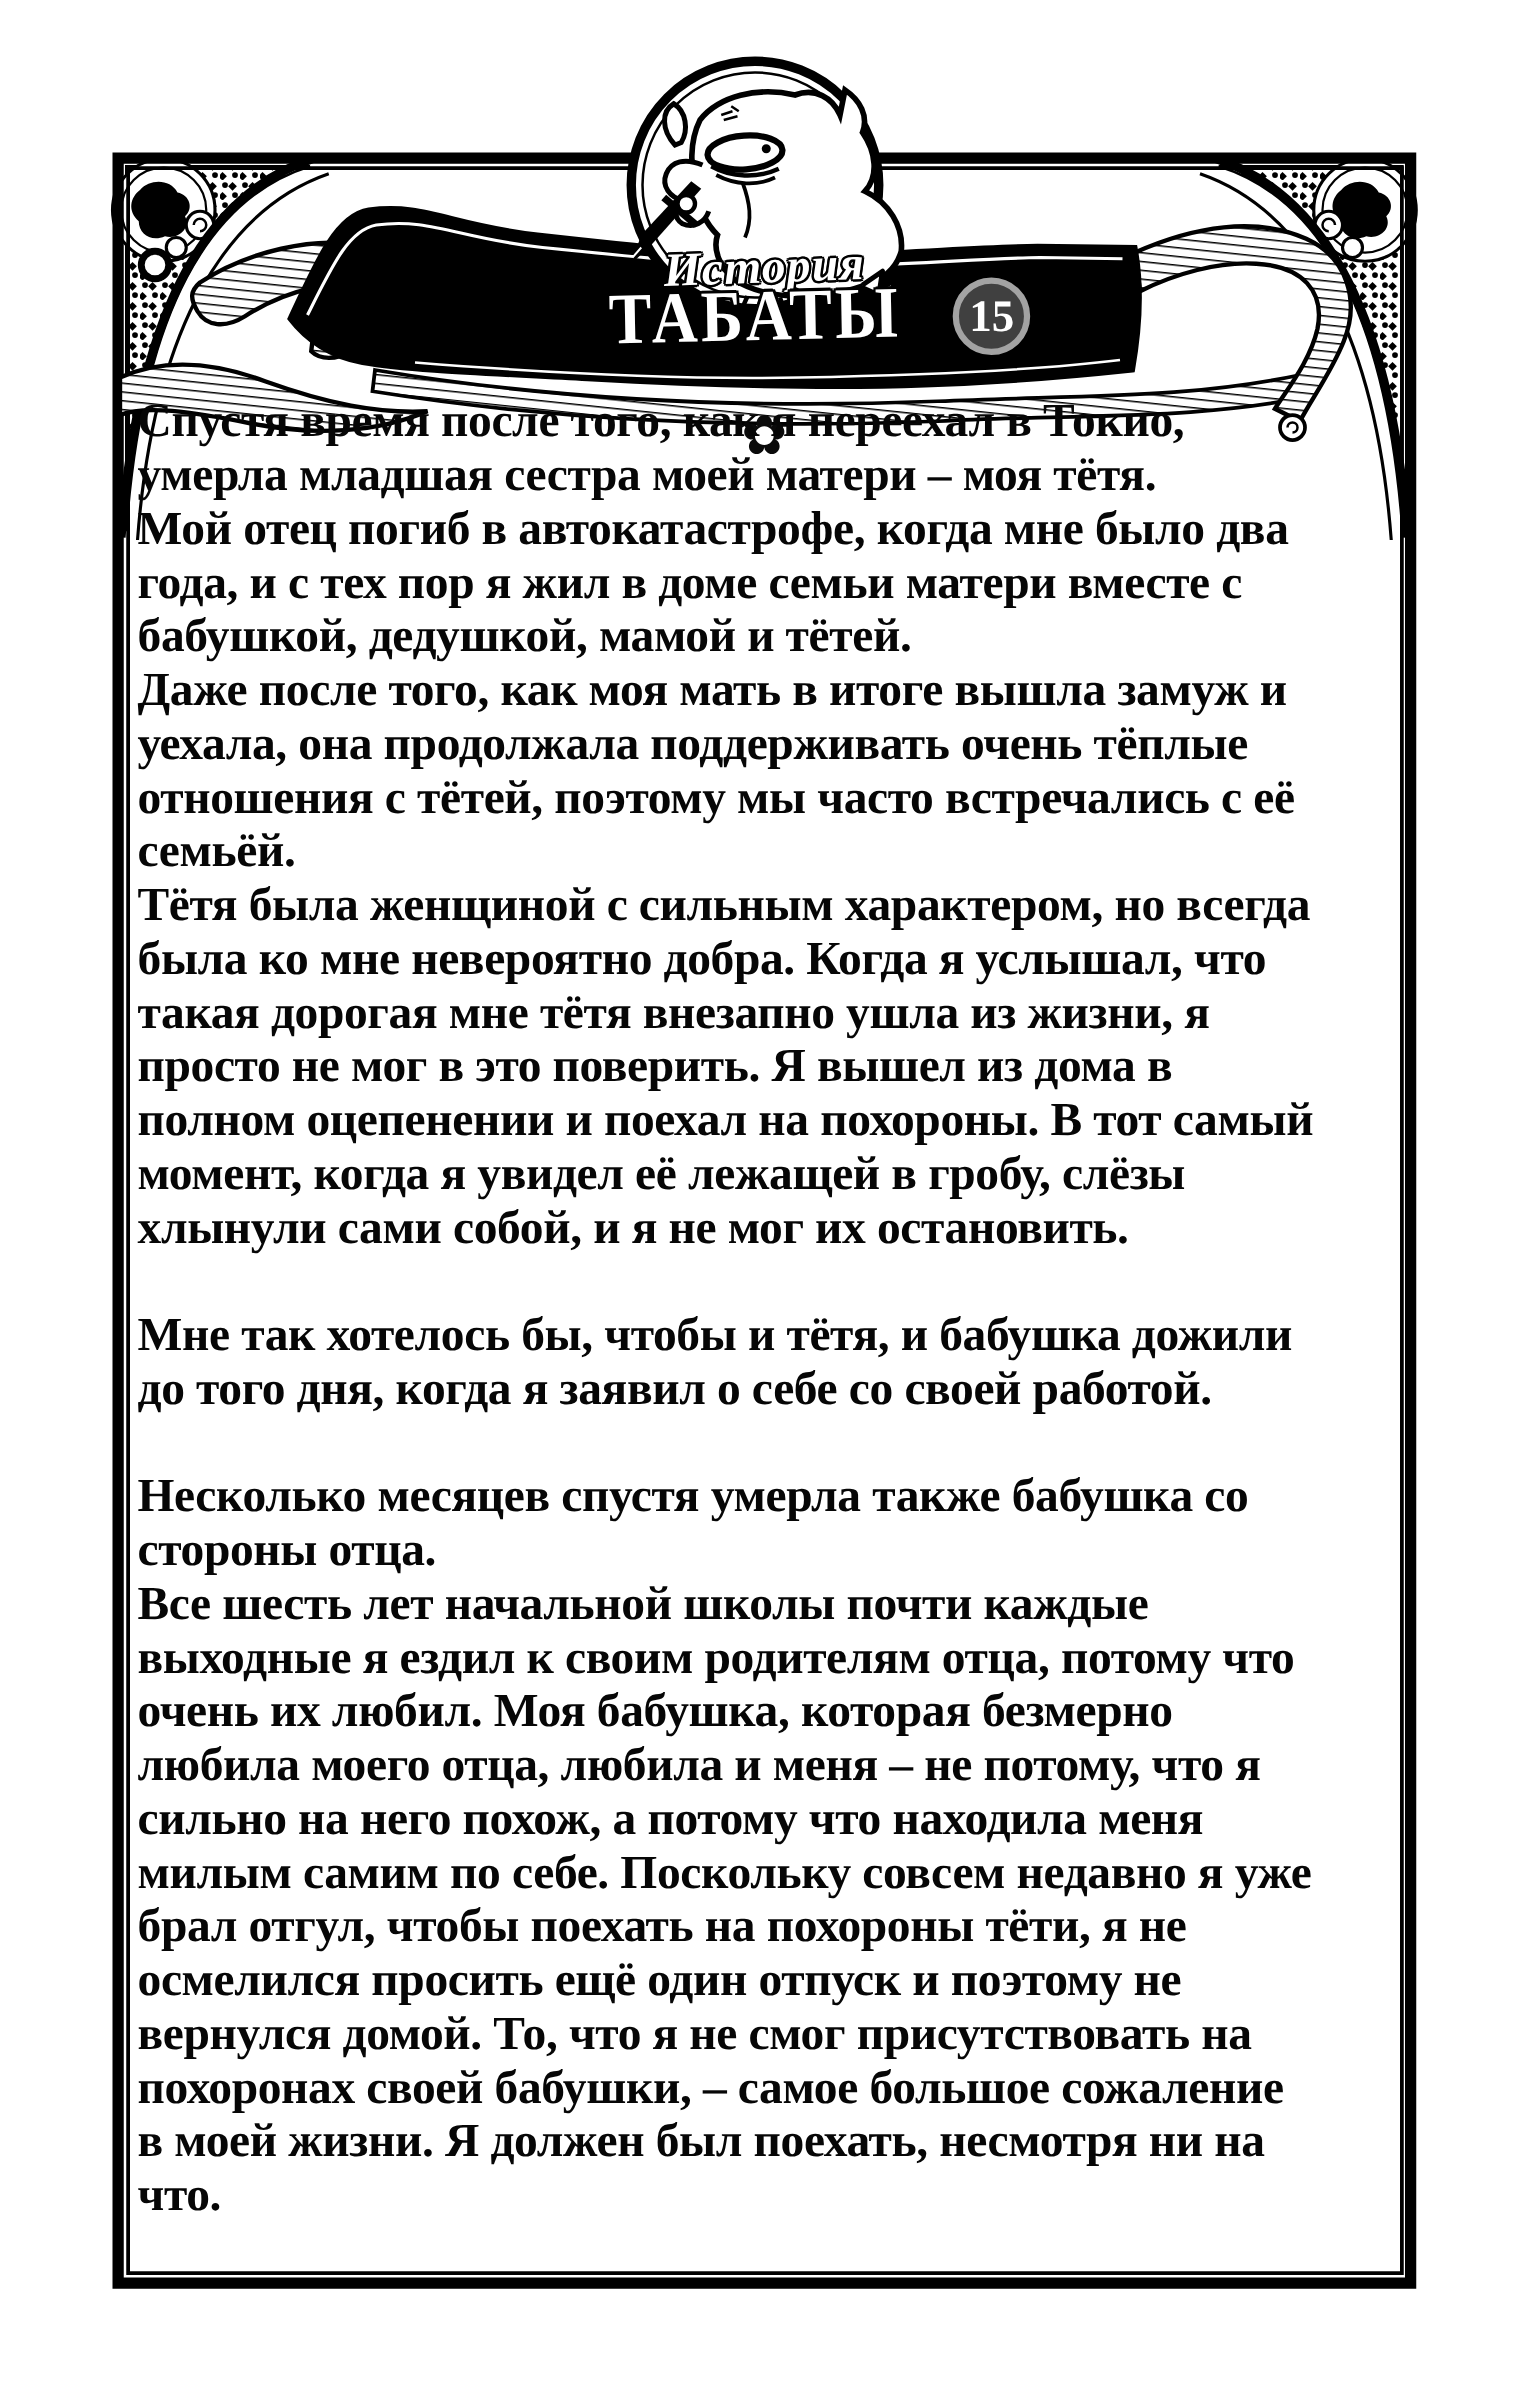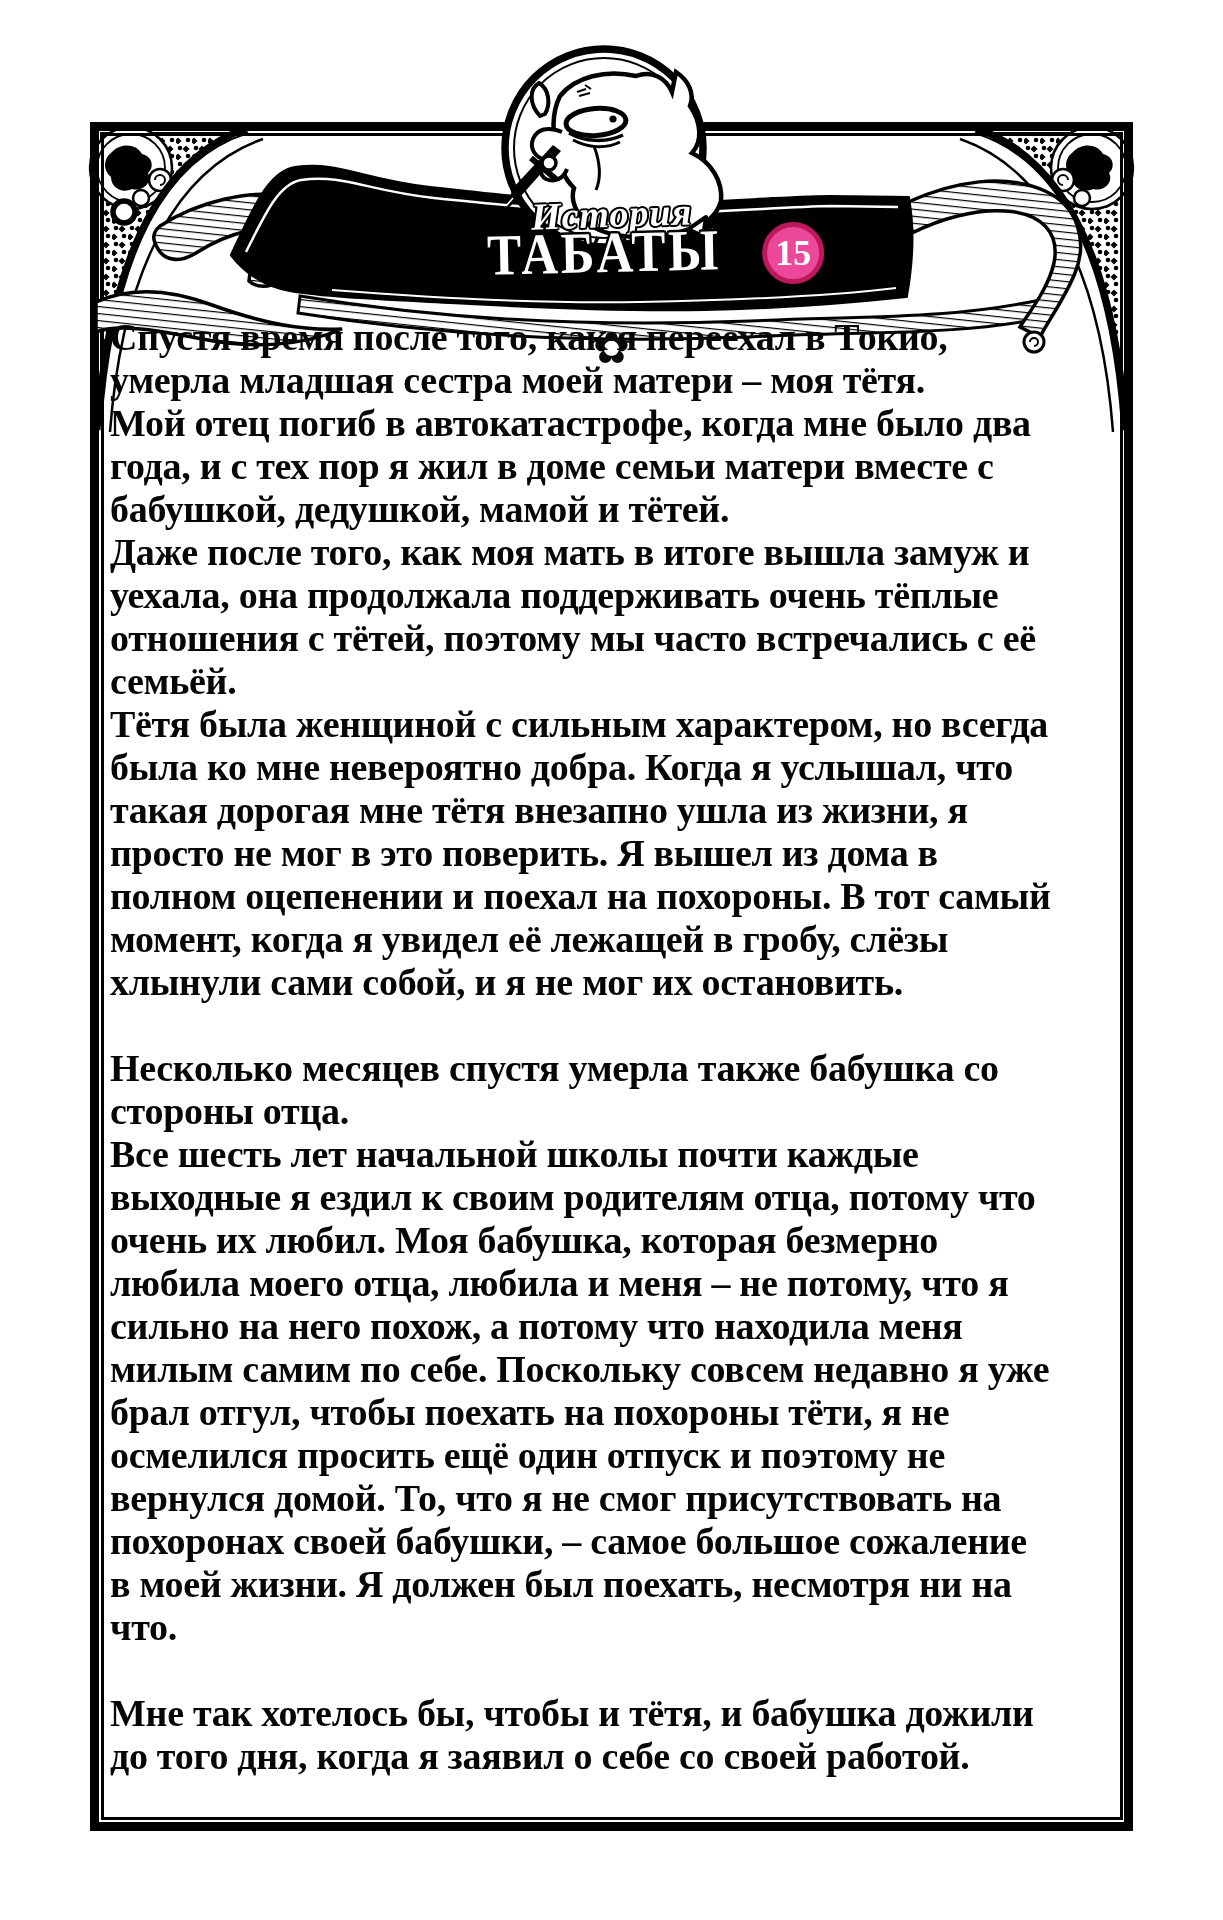--- a/index.html
+++ b/index.html
@@ -11,22 +11,22 @@
     font:italic bold 38px/40px "Liberation Serif",serif;color:#fff;
     text-shadow:2px 0 #000,-2px 0 #000,0 2px #000,0 -2px #000,
       1.5px 1.5px #000,-1.5px 1.5px #000,1.5px -1.5px #000,-1.5px -1.5px #000;
     transform:rotate(-2deg);letter-spacing:1px;}
   #title-row{top:222px;left:calc(50% + 36px);transform:translateX(-50%);
     display:flex;align-items:center;gap:26px;}
   #banner-title{font:bold 58px/60px "Liberation Serif",serif;color:#fff;letter-spacing:3px;
     display:inline-block;transform:scaleX(.88) rotate(-1.2deg);
     text-shadow:2.5px 0 #000,-2.5px 0 #000,0 2.5px #000,0 -2.5px #000,
       2px 2px #000,-2px 2px #000,2px -2px #000,-2px -2px #000;}
-  #chapter-badge{width:52px;height:52px;border-radius:50%;background:#ec4899;
-    border:5px solid #be185d;box-shadow:0 0 0 3px #000;color:#fff;
+  #chapter-badge{width:52px;height:52px;border-radius:50%;background:#404040;
+    border:5px solid #a3a3a3;box-shadow:0 0 0 3px #000;color:#fff;
     display:flex;align-items:center;justify-content:center;
     font:bold 36px "Liberation Serif",serif;}
   #divider{left:0;right:0;top:326px;text-align:center;font-size:44px;line-height:46px;color:#0a0a0a;}
   #body-text{left:110px;top:316px;width:1015px;
     font:bold 38px/43px "Liberation Serif",serif;color:#060606;letter-spacing:-.3px;}
   .para{white-space:pre-line;margin:0 0 43px 0;}
   .para:last-child{margin-bottom:0;}
 </style>
 </head>
 <body>
@@ -153,31 +153,31 @@
 уехала, она продолжала поддерживать очень тёплые
 отношения с тётей, поэтому мы часто встречались с её
 семьёй.
 Тётя была женщиной с сильным характером, но всегда
 была ко мне невероятно добра. Когда я услышал, что
 такая дорогая мне тётя внезапно ушла из жизни, я
 просто не мог в это поверить. Я вышел из дома в
 полном оцепенении и поехал на похороны. В тот самый
 момент, когда я увидел её лежащей в гробу, слёзы
 хлынули сами собой, и я не мог их остановить.</p>
+    <p class="para">Мне так хотелось бы, чтобы и тётя, и бабушка дожили
+до того дня, когда я заявил о себе со своей работой.</p>
     <p class="para">Несколько месяцев спустя умерла также бабушка со
 стороны отца.
 Все шесть лет начальной школы почти каждые
 выходные я ездил к своим родителям отца, потому что
 очень их любил. Моя бабушка, которая безмерно
 любила моего отца, любила и меня – не потому, что я
 сильно на него похож, а потому что находила меня
 милым самим по себе. Поскольку совсем недавно я уже
 брал отгул, чтобы поехать на похороны тёти, я не
 осмелился просить ещё один отпуск и поэтому не
 вернулся домой. То, что я не смог присутствовать на
 похоронах своей бабушки, – самое большое сожаление
 в моей жизни. Я должен был поехать, несмотря ни на
 что.</p>
-    <p class="para">Мне так хотелось бы, чтобы и тётя, и бабушка дожили
-до того дня, когда я заявил о себе со своей работой.</p>
   </div>
 
 </div>
 
 </body></html>

